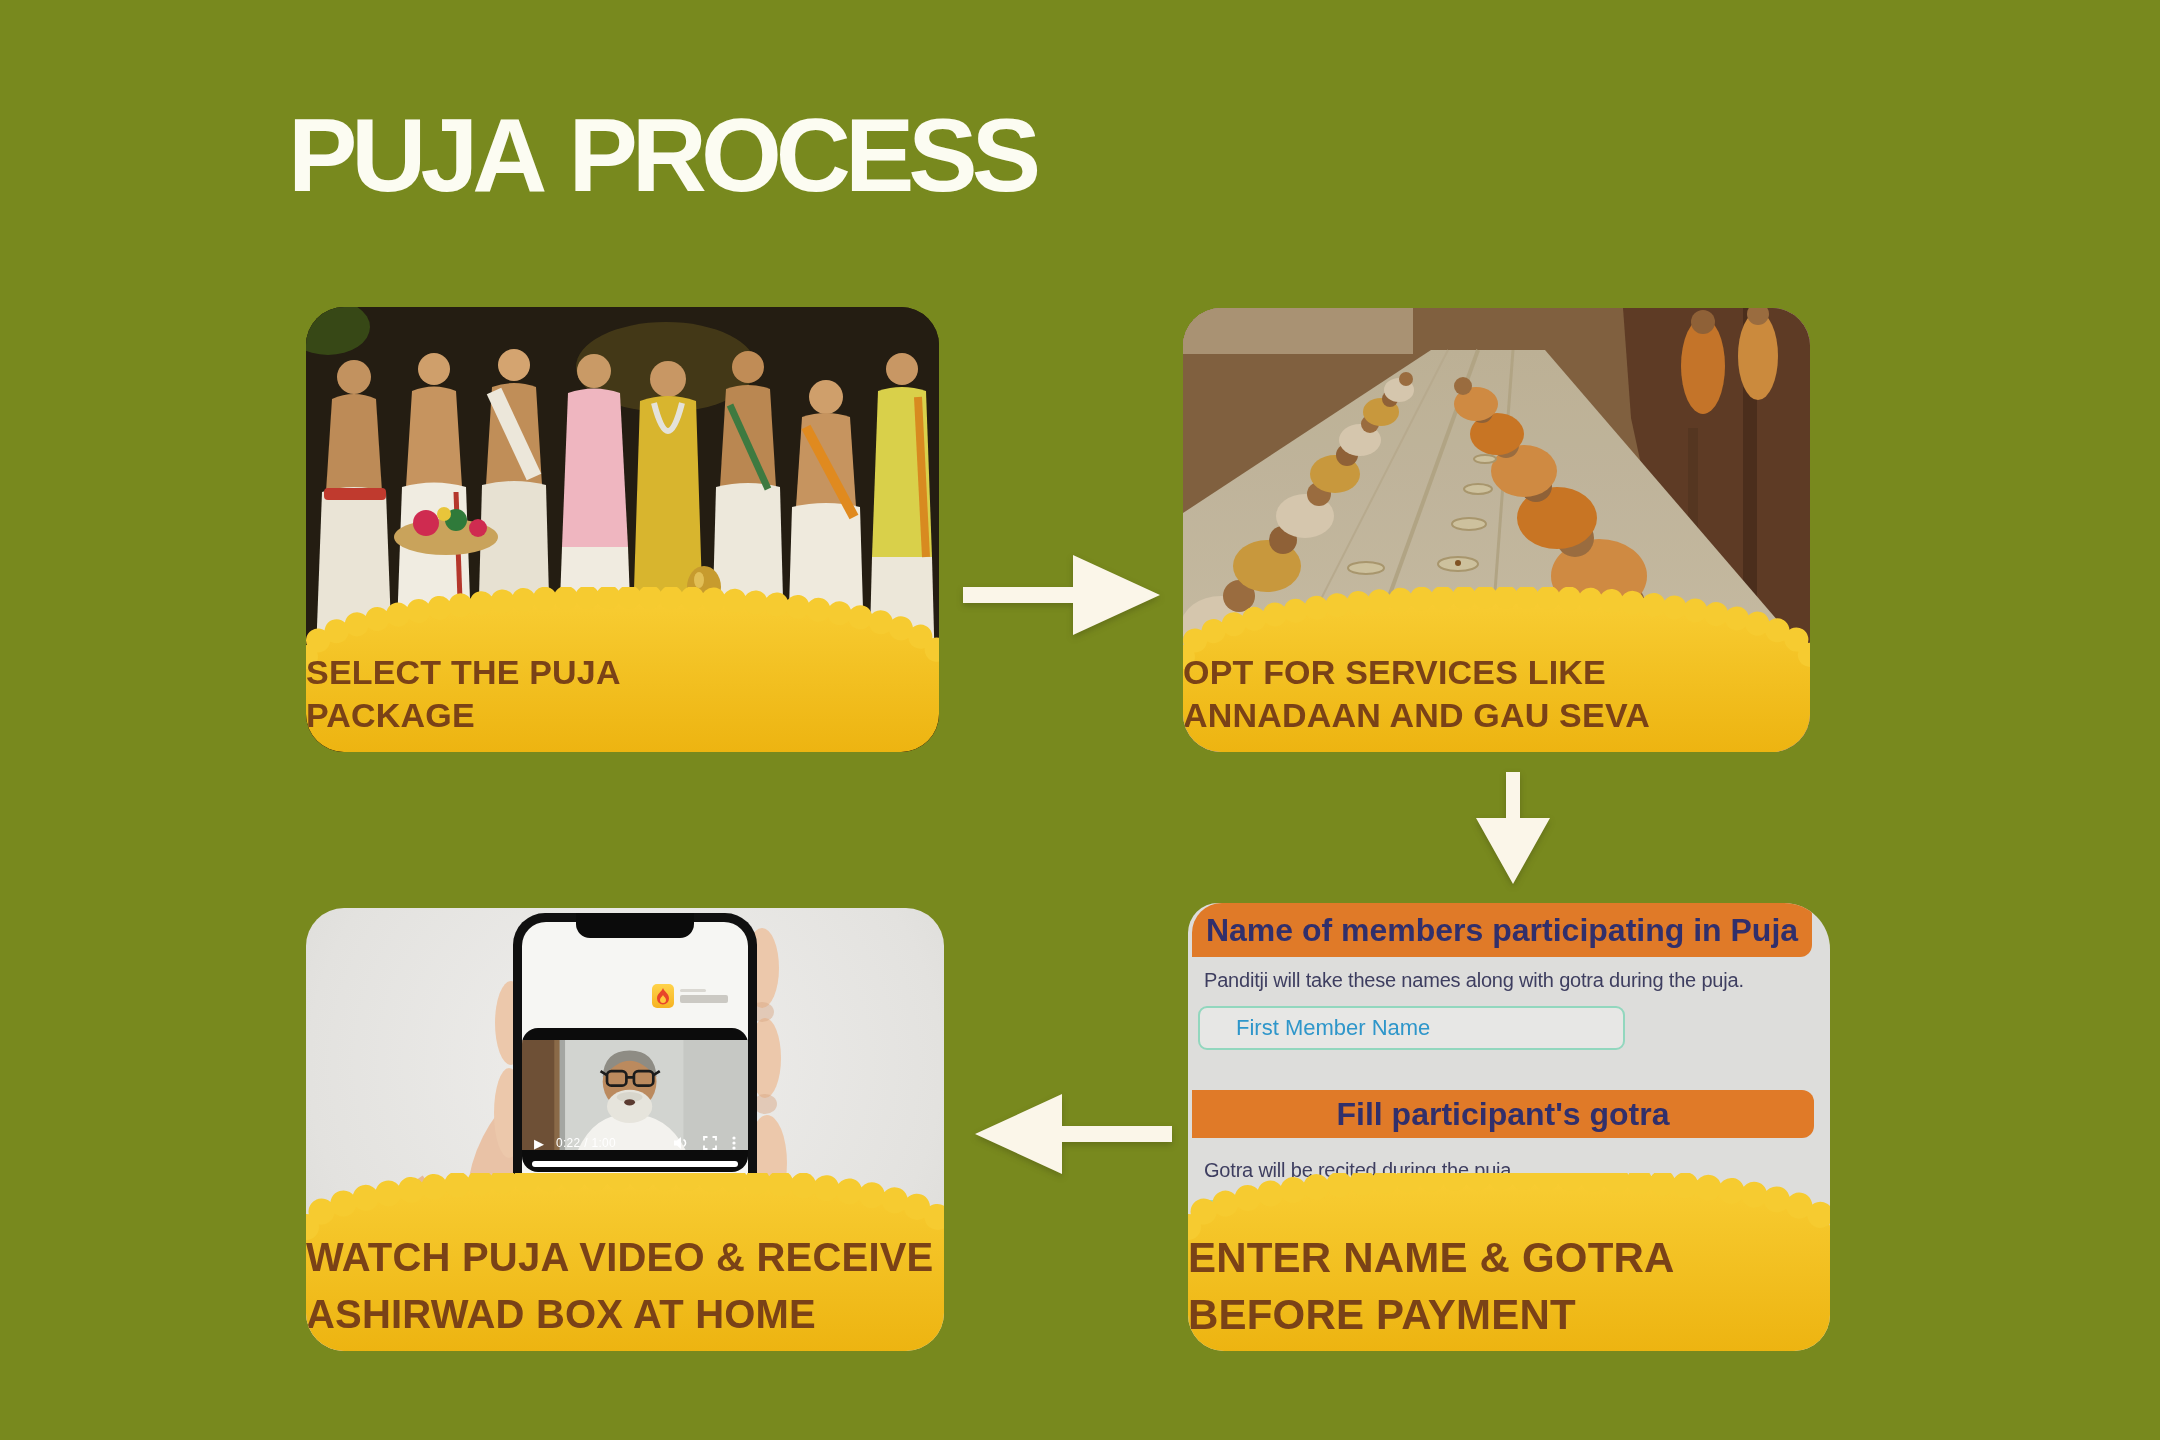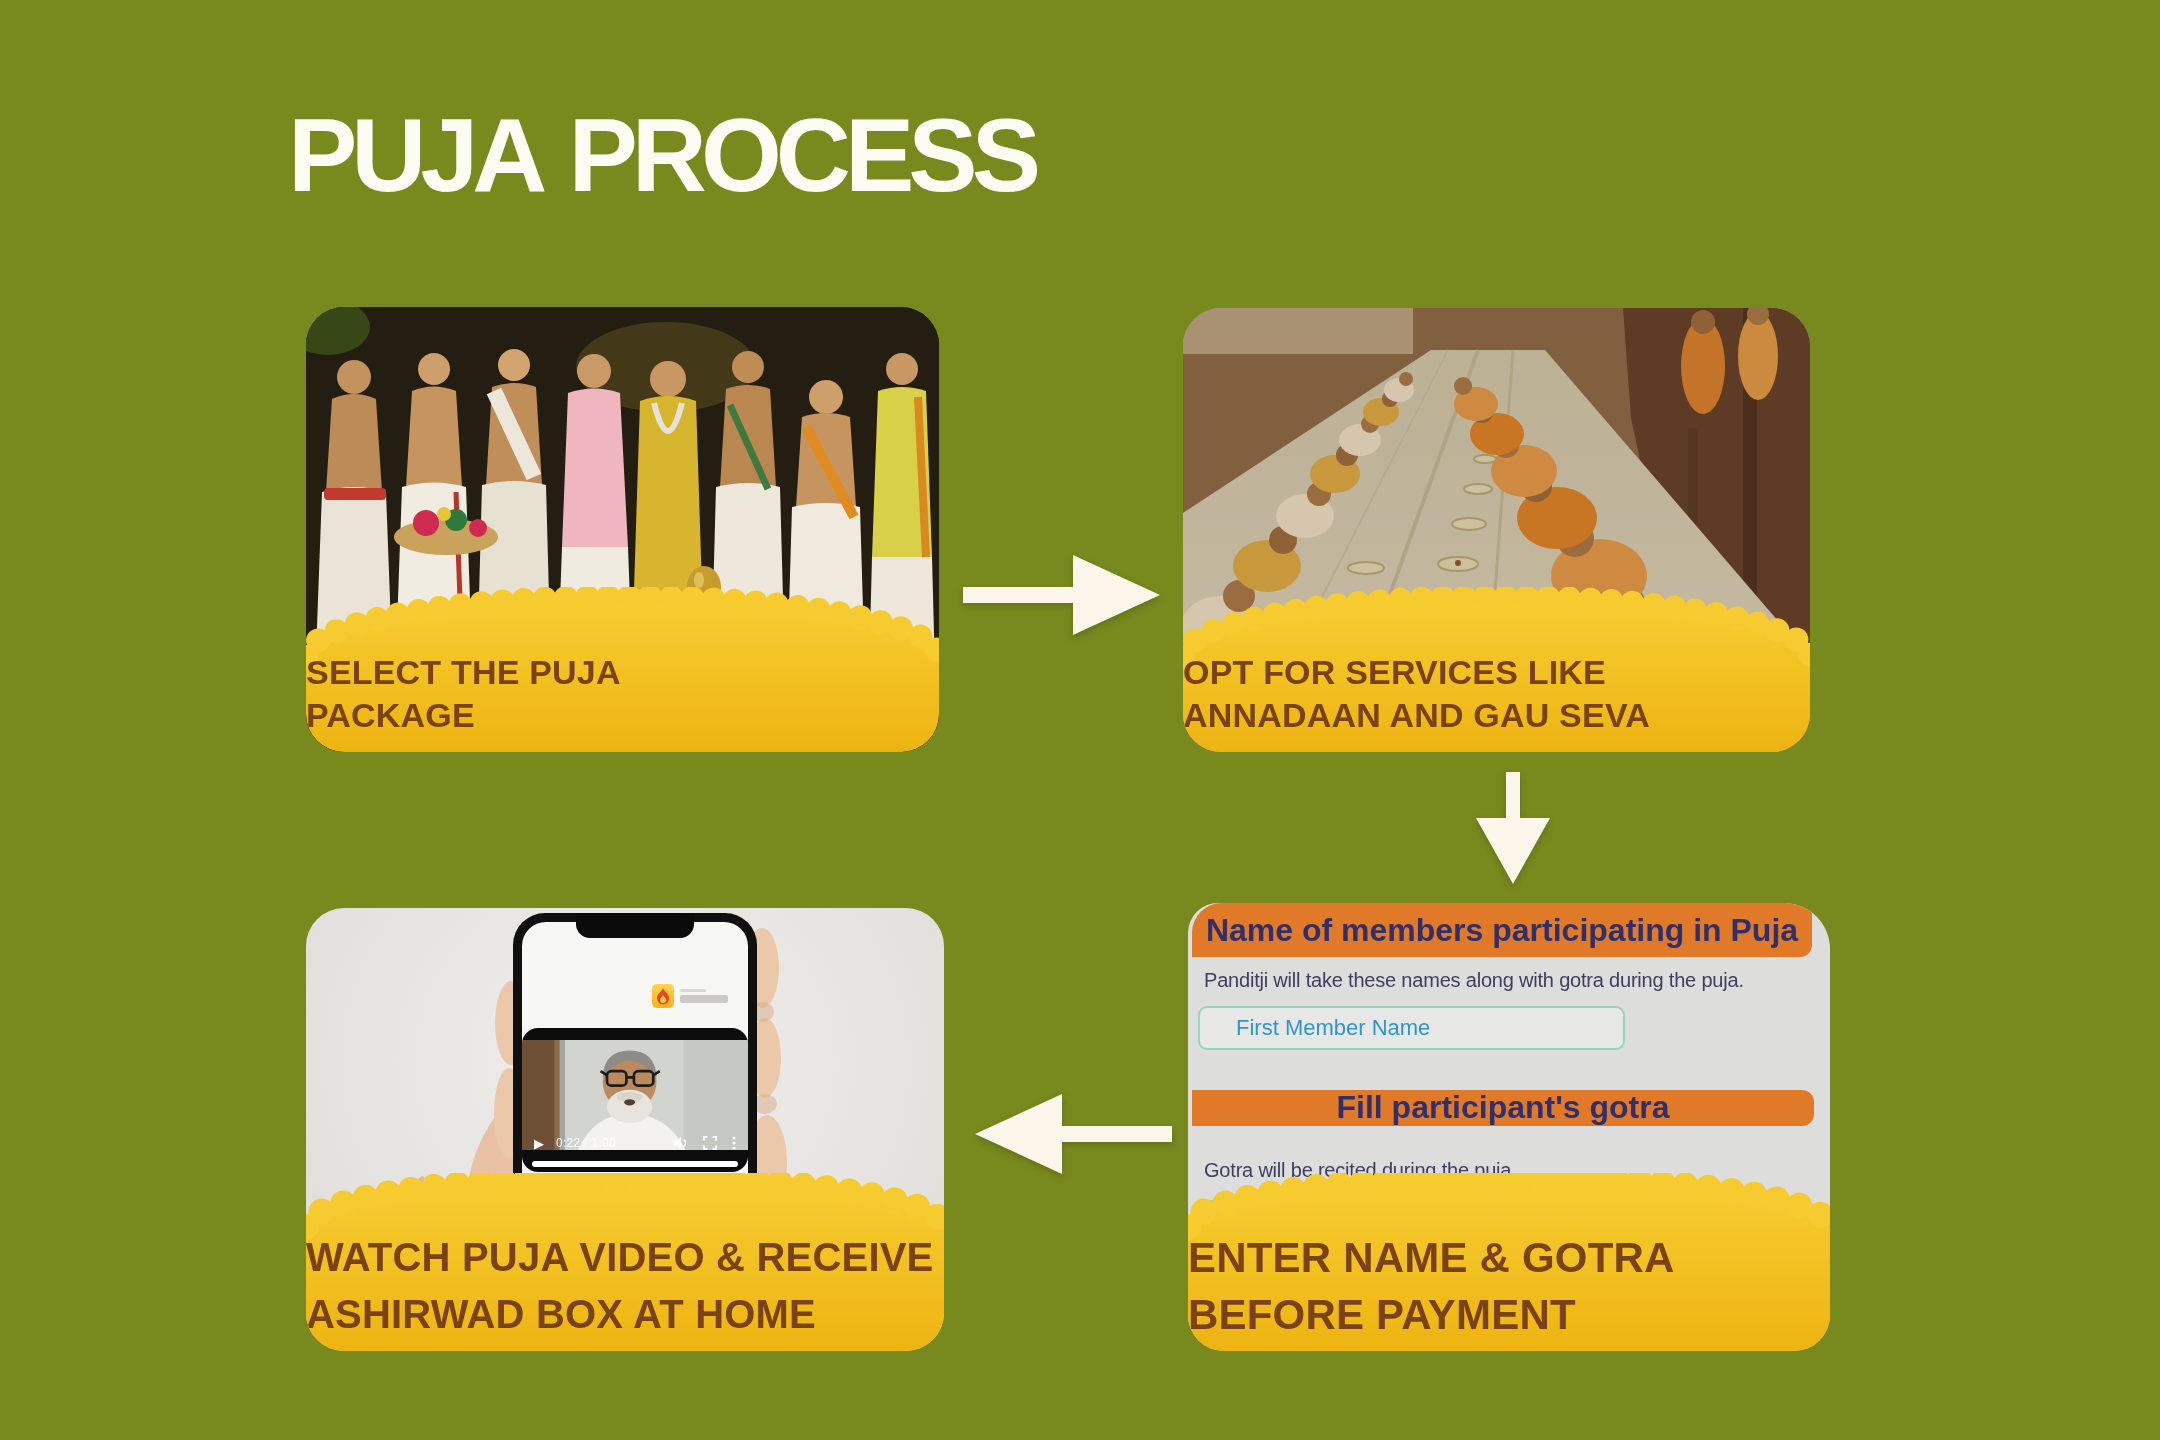--- a/index.html
+++ b/index.html
@@ -40,21 +40,21 @@
   .arrow { position:absolute; filter:drop-shadow(0 3px 3px rgba(40,40,10,0.25)); }
   .arrow path { fill:#FBF6E9; }
 
   
   .form-header {
     position:absolute; left:4px; background:#E07A28;
     display:flex; align-items:center; justify-content:center;
     color:#312F6B; font-weight:700; font-size:32px;
   }
   .fh1 { top:0; width:620px; height:54px; border-radius:30px 12px 12px 0; }
-  .fh2 { top:187px; width:622px; height:36px; border-radius:0 12px 12px 0;align-items:flex-end; }
+  .fh2 { top:187px; width:622px; height:48px; border-radius:0 12px 12px 0; }
   .form-desc {
     position:absolute; left:16px; margin:0;
     font-size:20px; letter-spacing:-0.2px; color:#3E3E60; white-space:nowrap;
   }
   .fdesc1 { top:66px; }
   .fdesc2 { top:256px; }
   .form-input {
     position:absolute; left:10px; width:427px; height:44px; box-sizing:border-box;
     border:2px solid #92D7BE; border-radius:9px; background:rgba(250,250,248,0.35);
     padding:0 0 0 36px; font-family:"Liberation Sans",sans-serif;

